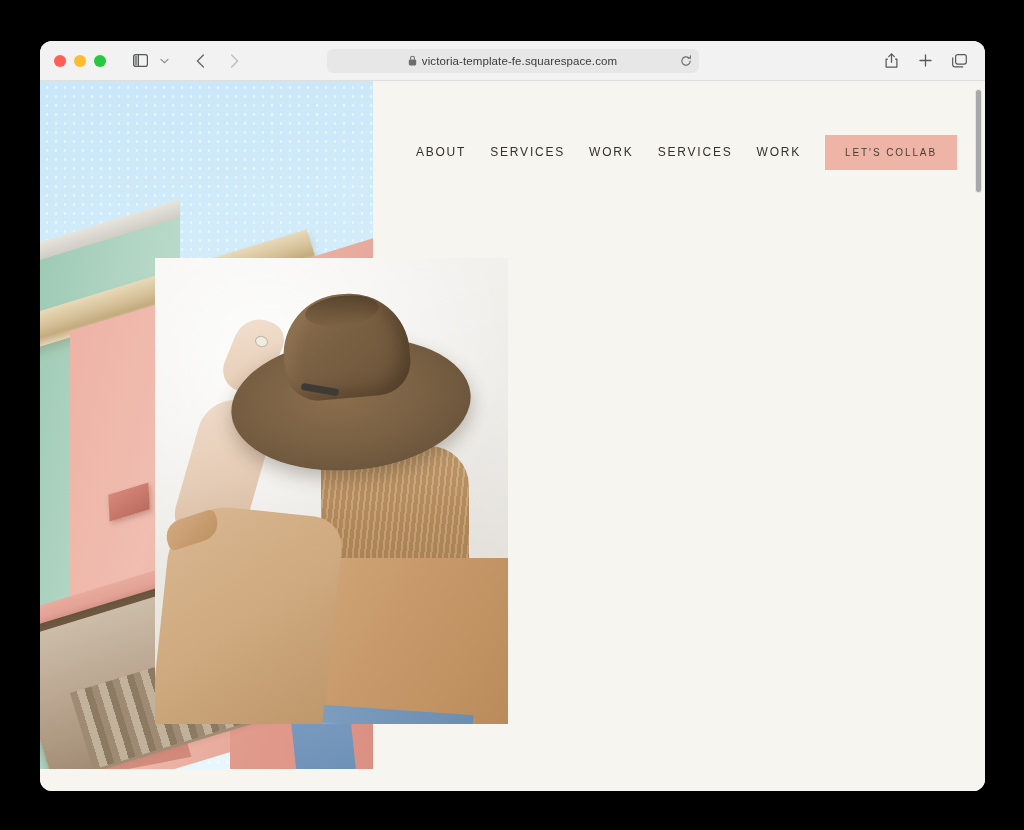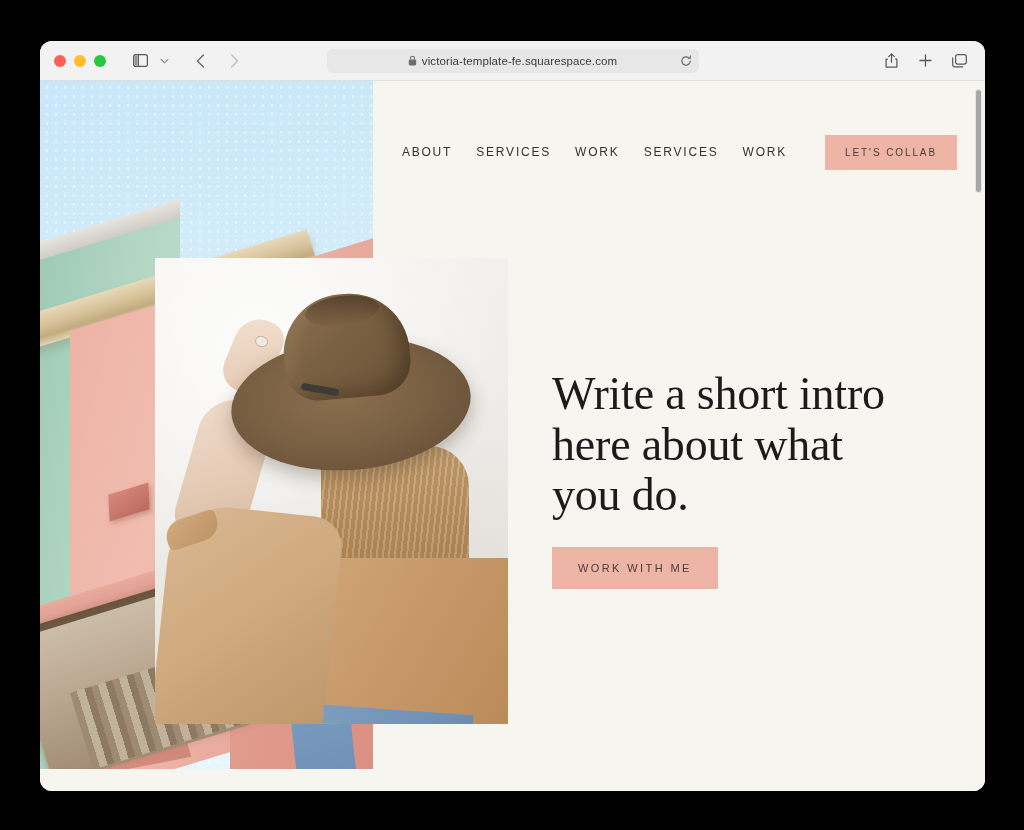--- a/index.html
+++ b/index.html
@@ -307,21 +307,21 @@
     height: 36px;
   }
   .nav-link {
     font-size: 12px;
     letter-spacing: 1.8px;
     color: #35312d;
     text-decoration: none;
     white-space: nowrap;
   }
   .nav-cta {
-    margin-left: 14px;
+    margin-left: 0;
     background: #eeb4a6;
     color: #4a3d38;
     font-size: 10px;
     letter-spacing: 1.9px;
     padding: 12px 20px;
     border: none;
     white-space: nowrap;
     font-family: inherit;
   }
 
@@ -632,24 +632,20 @@
         <div class="hat-dent"></div>
         <div class="hat-band"></div>
         <div class="strap"></div>
         <div class="strap2"></div>
         <div class="body-coat"></div>
         <div class="sleeve"></div>
         <div class="sleeve-tie"></div>
         <div class="strap-cross"></div>
       </div>
 
-      <div class="hero-copy">
-        <h1 class="hero-title">Write a short intro here about what you do.</h1>
-        <button class="hero-cta">WORK WITH ME</button>
-      </div>
 
       <div class="scrollbar-track">
         <div class="scrollbar-thumb"></div>
       </div>
 
     </div>
   </div>
 </div>
 
 </body></html>

